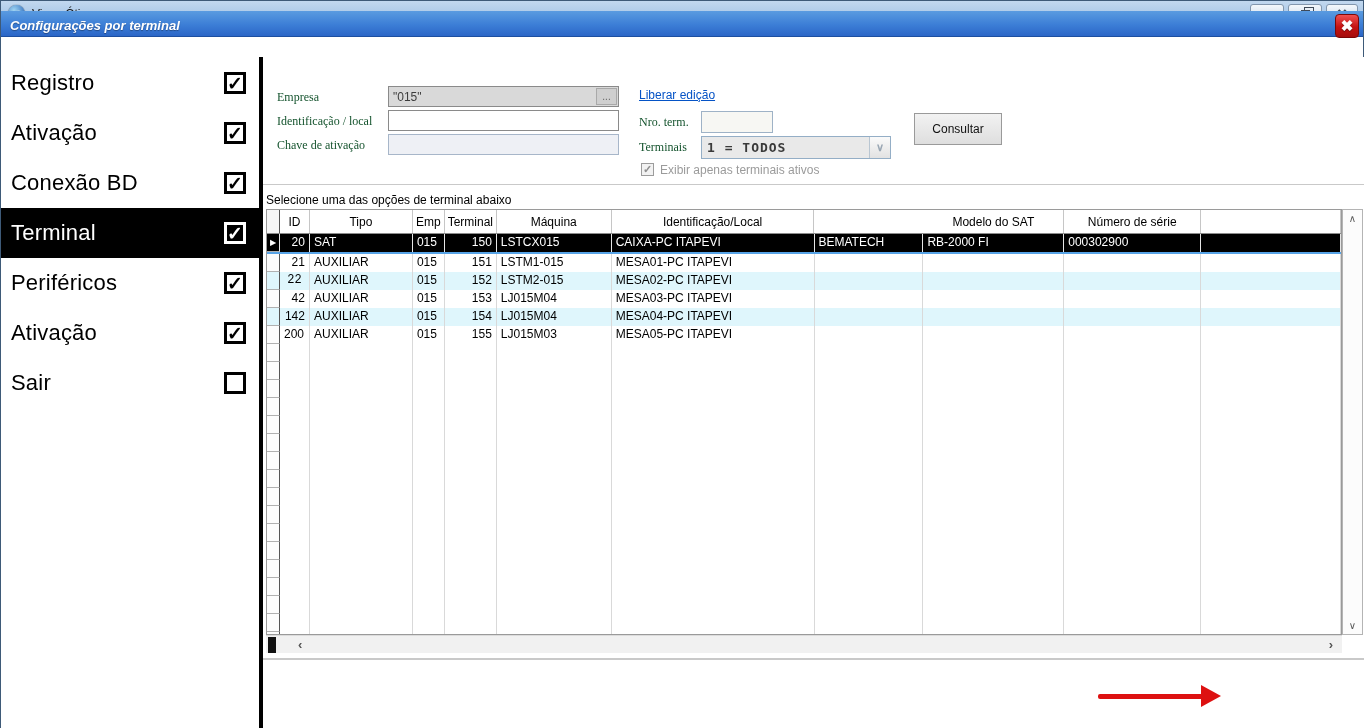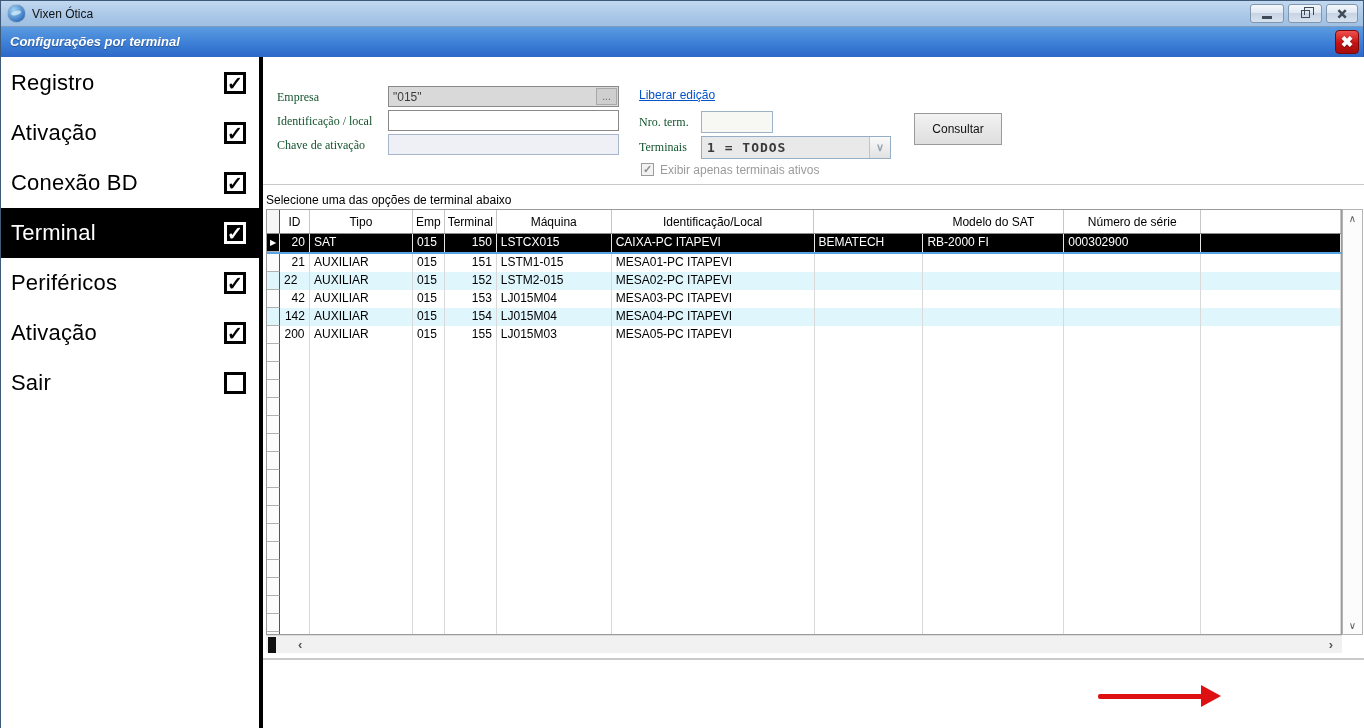--- a/index.html
+++ b/index.html
@@ -15,21 +15,21 @@
     background:#cfe9fa; border-radius:50%; transform:rotate(-15deg); opacity:.8; }
   .title-text { position:absolute; left:31px; top:6px; font-size:12px; color:#111; }
   .winbtn { position:absolute; top:3px; height:19px; width:34px; border:1px solid #8296ad; border-radius:3px;
     background:linear-gradient(#f4f8fc,#dfe8f2 45%,#c7d4e4 50%,#d7e2ef); display:flex; align-items:center; justify-content:center; }
   .winbtn .glyph-min { width:10px; height:3px; background:#3f4a58; margin-top:7px; }
   .glyph-restore { position:relative; width:9px; height:8px; border:1px solid #3f4a58; background:transparent; }
   .glyph-restore::before { content:""; position:absolute; left:2px; top:-4px; width:8px; height:7px; border:1px solid #3f4a58; border-bottom:none; }
   .winbtn .glyph-close { color:#3f4a58; font-size:12px; font-weight:bold; line-height:1; }
 
   
-  .captionbar { position:absolute; left:0; top:26px; width:100%; height:32px;
+  .captionbar { position:absolute; left:0; top:10px; width:100%; height:26px;
     background:linear-gradient(#5a9be0,#3c7ed6 55%,#2b66c7); border-bottom:1px solid #1d4fa0; }
   .caption-text { position:absolute; left:9px; top:7px; color:#fff; font-size:13px; font-weight:bold; font-style:italic;
     text-shadow:0 1px 1px rgba(0,0,0,.35); }
   .red-close { position:absolute; right:4px; top:3px; width:24px; height:24px; border-radius:4px;
     background:linear-gradient(#f05050,#c41212 55%,#a50d0d); border:1px solid #7c0808; color:#fff;
     font-size:15px; font-weight:bold; display:flex; align-items:center; justify-content:center;
     text-shadow:0 1px 1px rgba(0,0,0,.4); }
 
   
   .sidebar { position:absolute; left:0; top:56px; width:258px; height:672px; background:#fff; }
@@ -225,21 +225,21 @@
           <div class="g-cell" style="width: 52px; text-align: right;">151</div>
           <div class="g-cell" style="width: 115px; text-align: left;">LSTM1-015</div>
           <div class="g-cell" style="width: 203px; text-align: left;">MESA01-PC ITAPEVI</div>
           <div class="g-cell" style="width: 109px; text-align: left;"></div>
           <div class="g-cell" style="width: 141px; text-align: left;"></div>
           <div class="g-cell" style="width: 137px; text-align: left;"></div>
           <div class="g-cell" style="width: 140px; text-align: left;"></div>
         </div>
         <div class="g-row stripe">
           <div class="g-cell g-stub" style="width: 13px;"></div>
-          <div class="g-cell" style="width: 30px; text-align: left;">22</div>
+          <div class="g-cell" style="width: 30px; text-align: center; font-family: Liberation Mono, monospace;">22</div>
           <div class="g-cell" style="width: 103px; text-align: left;">AUXILIAR</div>
           <div class="g-cell" style="width: 32px; text-align: left;">015</div>
           <div class="g-cell" style="width: 52px; text-align: right;">152</div>
           <div class="g-cell" style="width: 115px; text-align: left;">LSTM2-015</div>
           <div class="g-cell" style="width: 203px; text-align: left;">MESA02-PC ITAPEVI</div>
           <div class="g-cell" style="width: 109px; text-align: left;"></div>
           <div class="g-cell" style="width: 141px; text-align: left;"></div>
           <div class="g-cell" style="width: 137px; text-align: left;"></div>
           <div class="g-cell" style="width: 140px; text-align: left;"></div>
         </div>
@@ -264,21 +264,21 @@
           <div class="g-cell" style="width: 52px; text-align: right;">154</div>
           <div class="g-cell" style="width: 115px; text-align: left;">LJ015M04</div>
           <div class="g-cell" style="width: 203px; text-align: left;">MESA04-PC ITAPEVI</div>
           <div class="g-cell" style="width: 109px; text-align: left;"></div>
           <div class="g-cell" style="width: 141px; text-align: left;"></div>
           <div class="g-cell" style="width: 137px; text-align: left;"></div>
           <div class="g-cell" style="width: 140px; text-align: left;"></div>
         </div>
         <div class="g-row">
           <div class="g-cell g-stub" style="width: 13px;"></div>
-          <div class="g-cell" style="width: 30px; text-align: center;">200</div>
+          <div class="g-cell" style="width: 30px; text-align: left;">200</div>
           <div class="g-cell" style="width: 103px; text-align: left;">AUXILIAR</div>
           <div class="g-cell" style="width: 32px; text-align: left;">015</div>
           <div class="g-cell" style="width: 52px; text-align: right;">155</div>
           <div class="g-cell" style="width: 115px; text-align: left;">LJ015M03</div>
           <div class="g-cell" style="width: 203px; text-align: left;">MESA05-PC ITAPEVI</div>
           <div class="g-cell" style="width: 109px; text-align: left;"></div>
           <div class="g-cell" style="width: 141px; text-align: left;"></div>
           <div class="g-cell" style="width: 137px; text-align: left;"></div>
           <div class="g-cell" style="width: 140px; text-align: left;"></div>
         </div>

